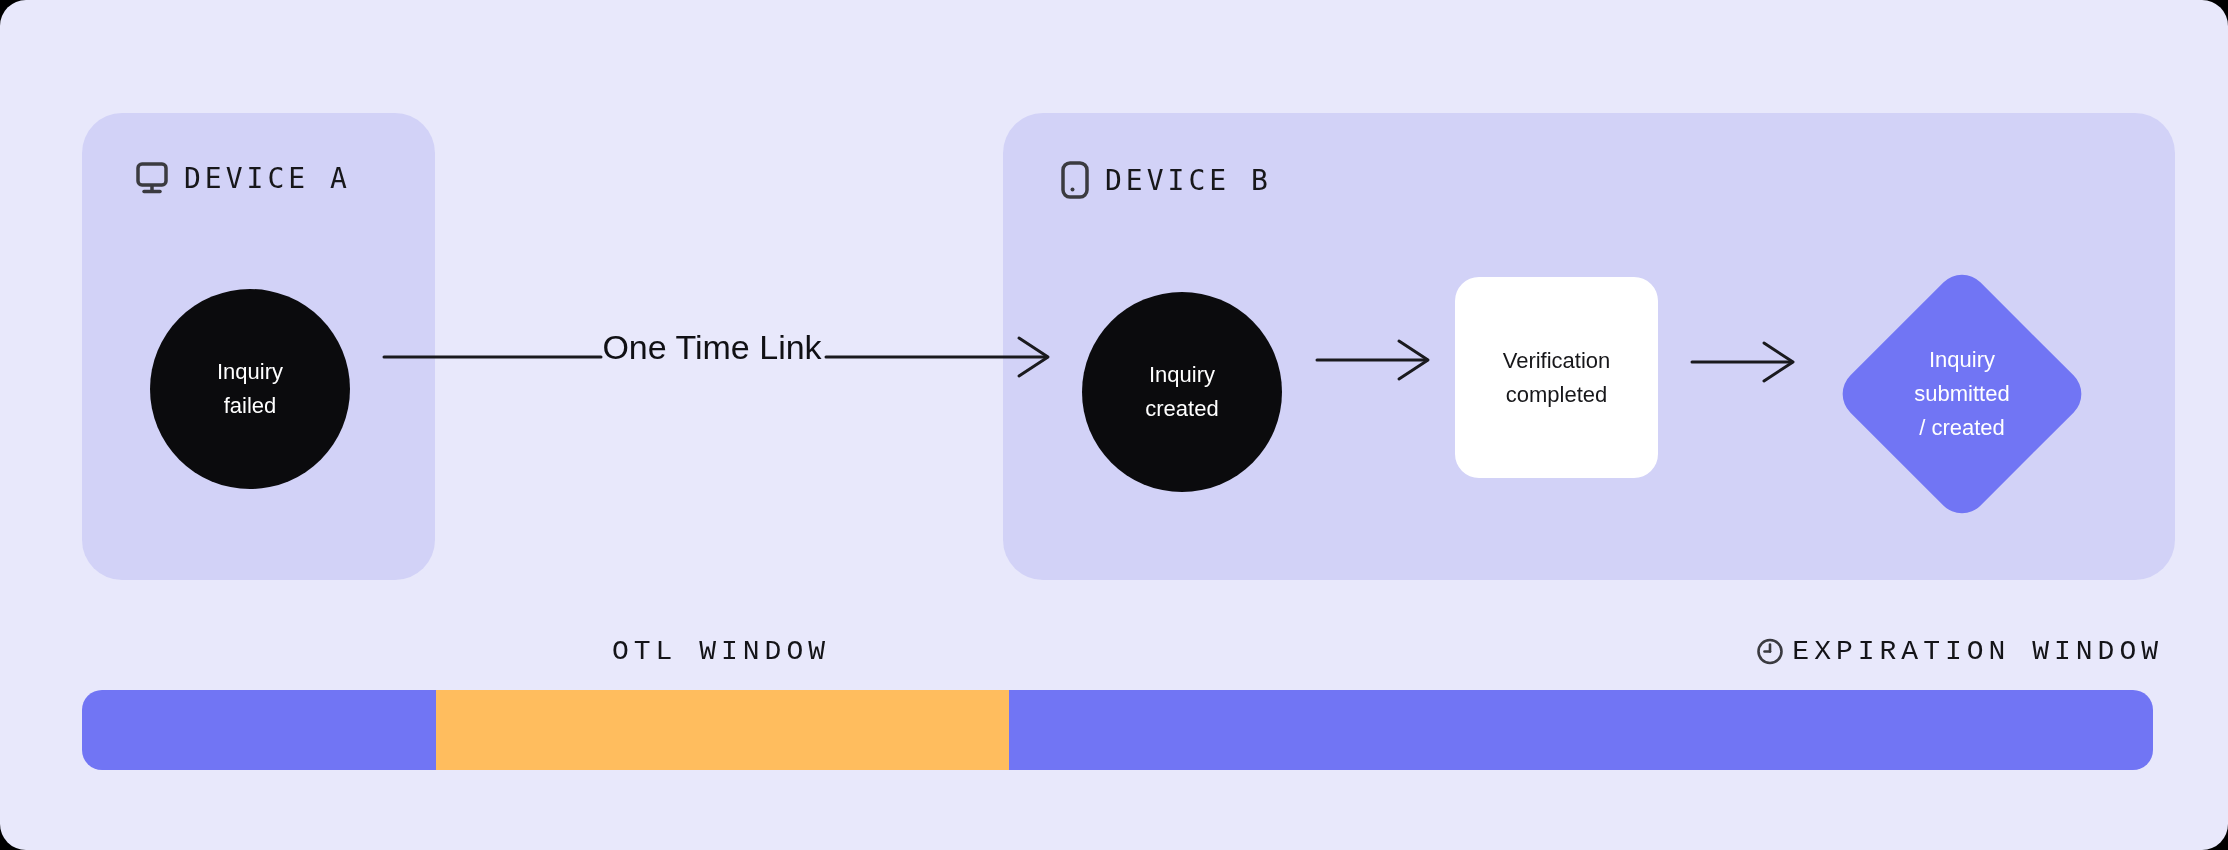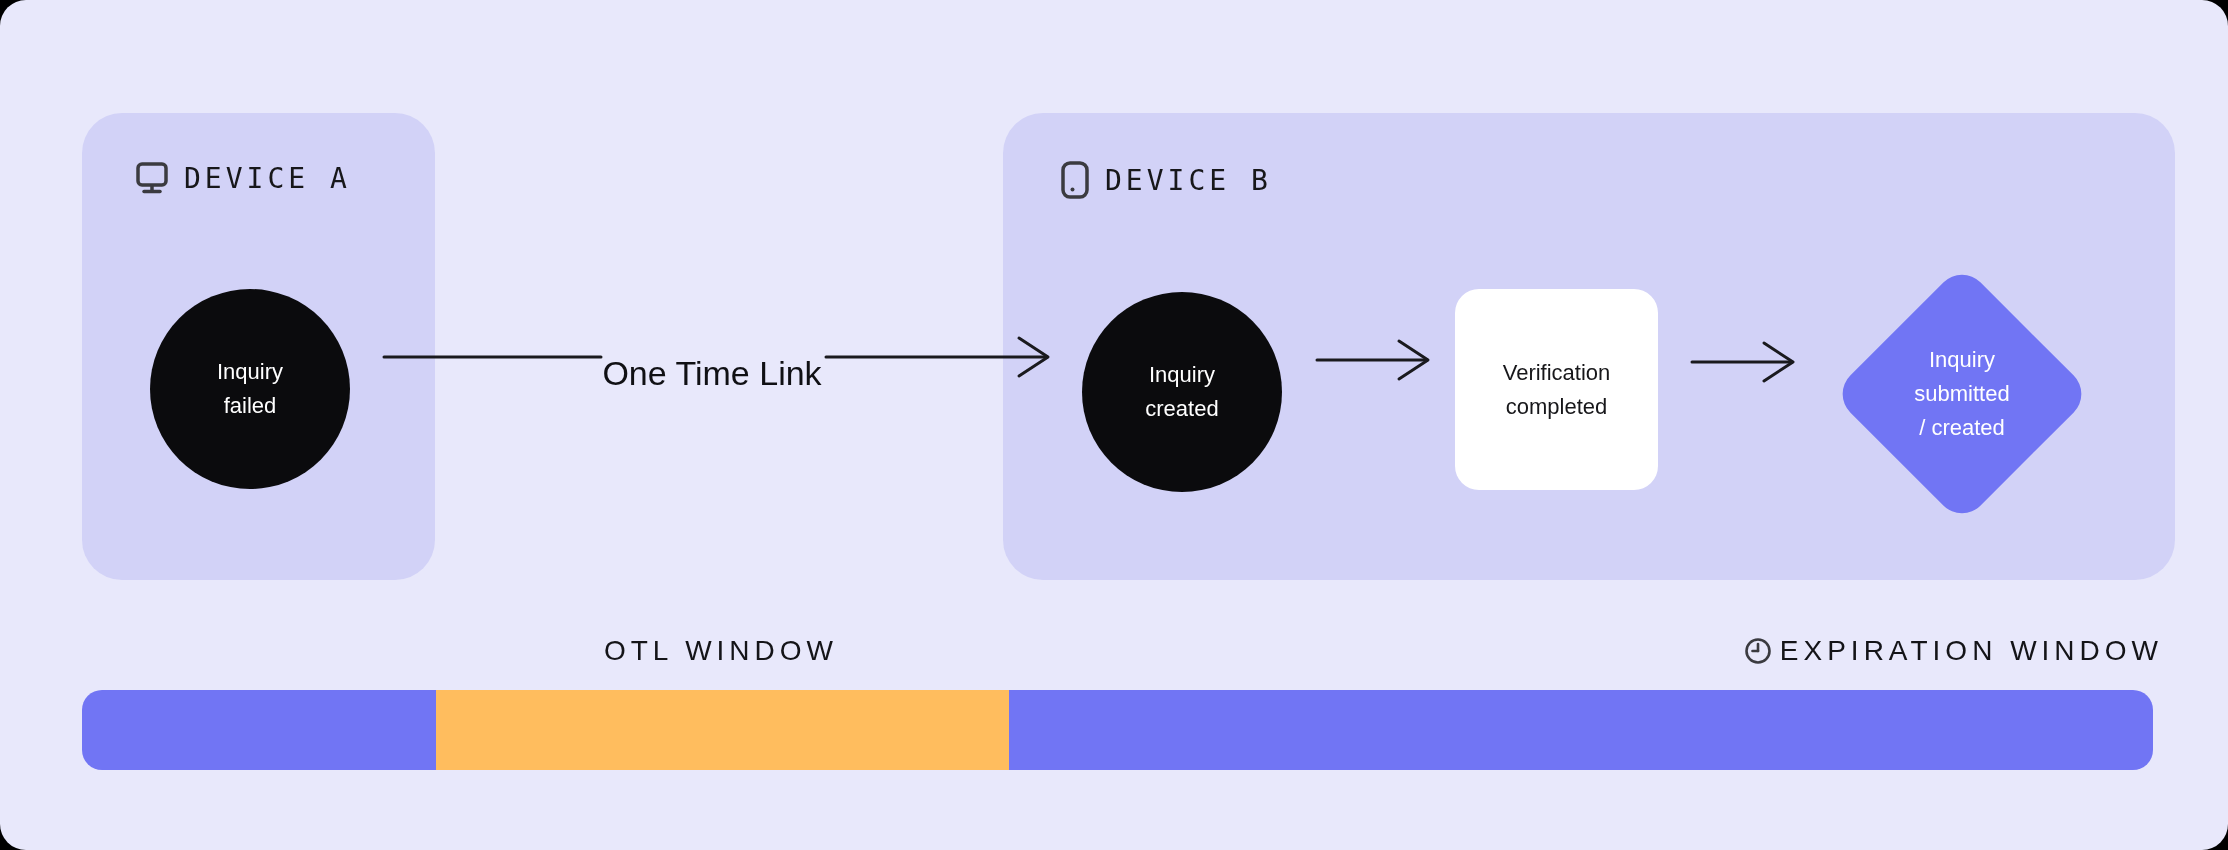--- a/index.html
+++ b/index.html
@@ -25,45 +25,45 @@
   .node-circle{
     position:absolute;width:200px;height:200px;border-radius:50%;
     background:#0B0B0D;display:flex;flex-direction:column;
     align-items:center;justify-content:center;
   }
   .node-circle .node-line{color:#FFFFFF;}
   .node-line{
     font-size:22px;line-height:34px;color:#17171A;text-align:center;display:block;
   }
   .node-box{
-    position:absolute;left:452px;top:176px;width:203px;height:201px;
+    position:absolute;left:452px;top:164px;width:203px;height:201px;
     background:#FFFFFF;border-radius:24px;
     display:flex;flex-direction:column;align-items:center;justify-content:center;
   }
   .diamond-wrap{
     position:absolute;left:867px;top:189px;width:184px;height:184px;
   }
   .diamond-shape{
     position:absolute;inset:0;background:#7175F4;border-radius:26px;
     transform:rotate(45deg);
   }
   .diamond-text{
     position:absolute;left:-30px;top:0;width:244px;height:184px;
     display:flex;flex-direction:column;align-items:center;justify-content:center;
   }
   .diamond-text .node-line{color:#FFFFFF;}
   .arrows-overlay{
     position:absolute;left:0;top:0;width:2228px;height:850px;pointer-events:none;
   }
   .link-label{
-    position:absolute;left:712px;top:373px;transform:translate(-50%,-50%);
+    position:absolute;left:712px;top:347px;transform:translate(-50%,-50%);
     font-size:34px;color:#101014;white-space:nowrap;
   }
   .mono-label{
-    font-family:Liberation Sans, sans-serif;
+    font-family:Liberation Mono, monospace;
     font-size:28px;letter-spacing:5px;color:#141418;white-space:nowrap;text-align:center;
   }
   .otl-label{
     position:absolute;left:721px;top:651px;transform:translate(-50%,-50%);
   }
   .expiration-group{
     position:absolute;right:65px;top:651px;transform:translateY(-50%);
     display:flex;align-items:center;gap:8px;
   }
   .timeline-bar{

